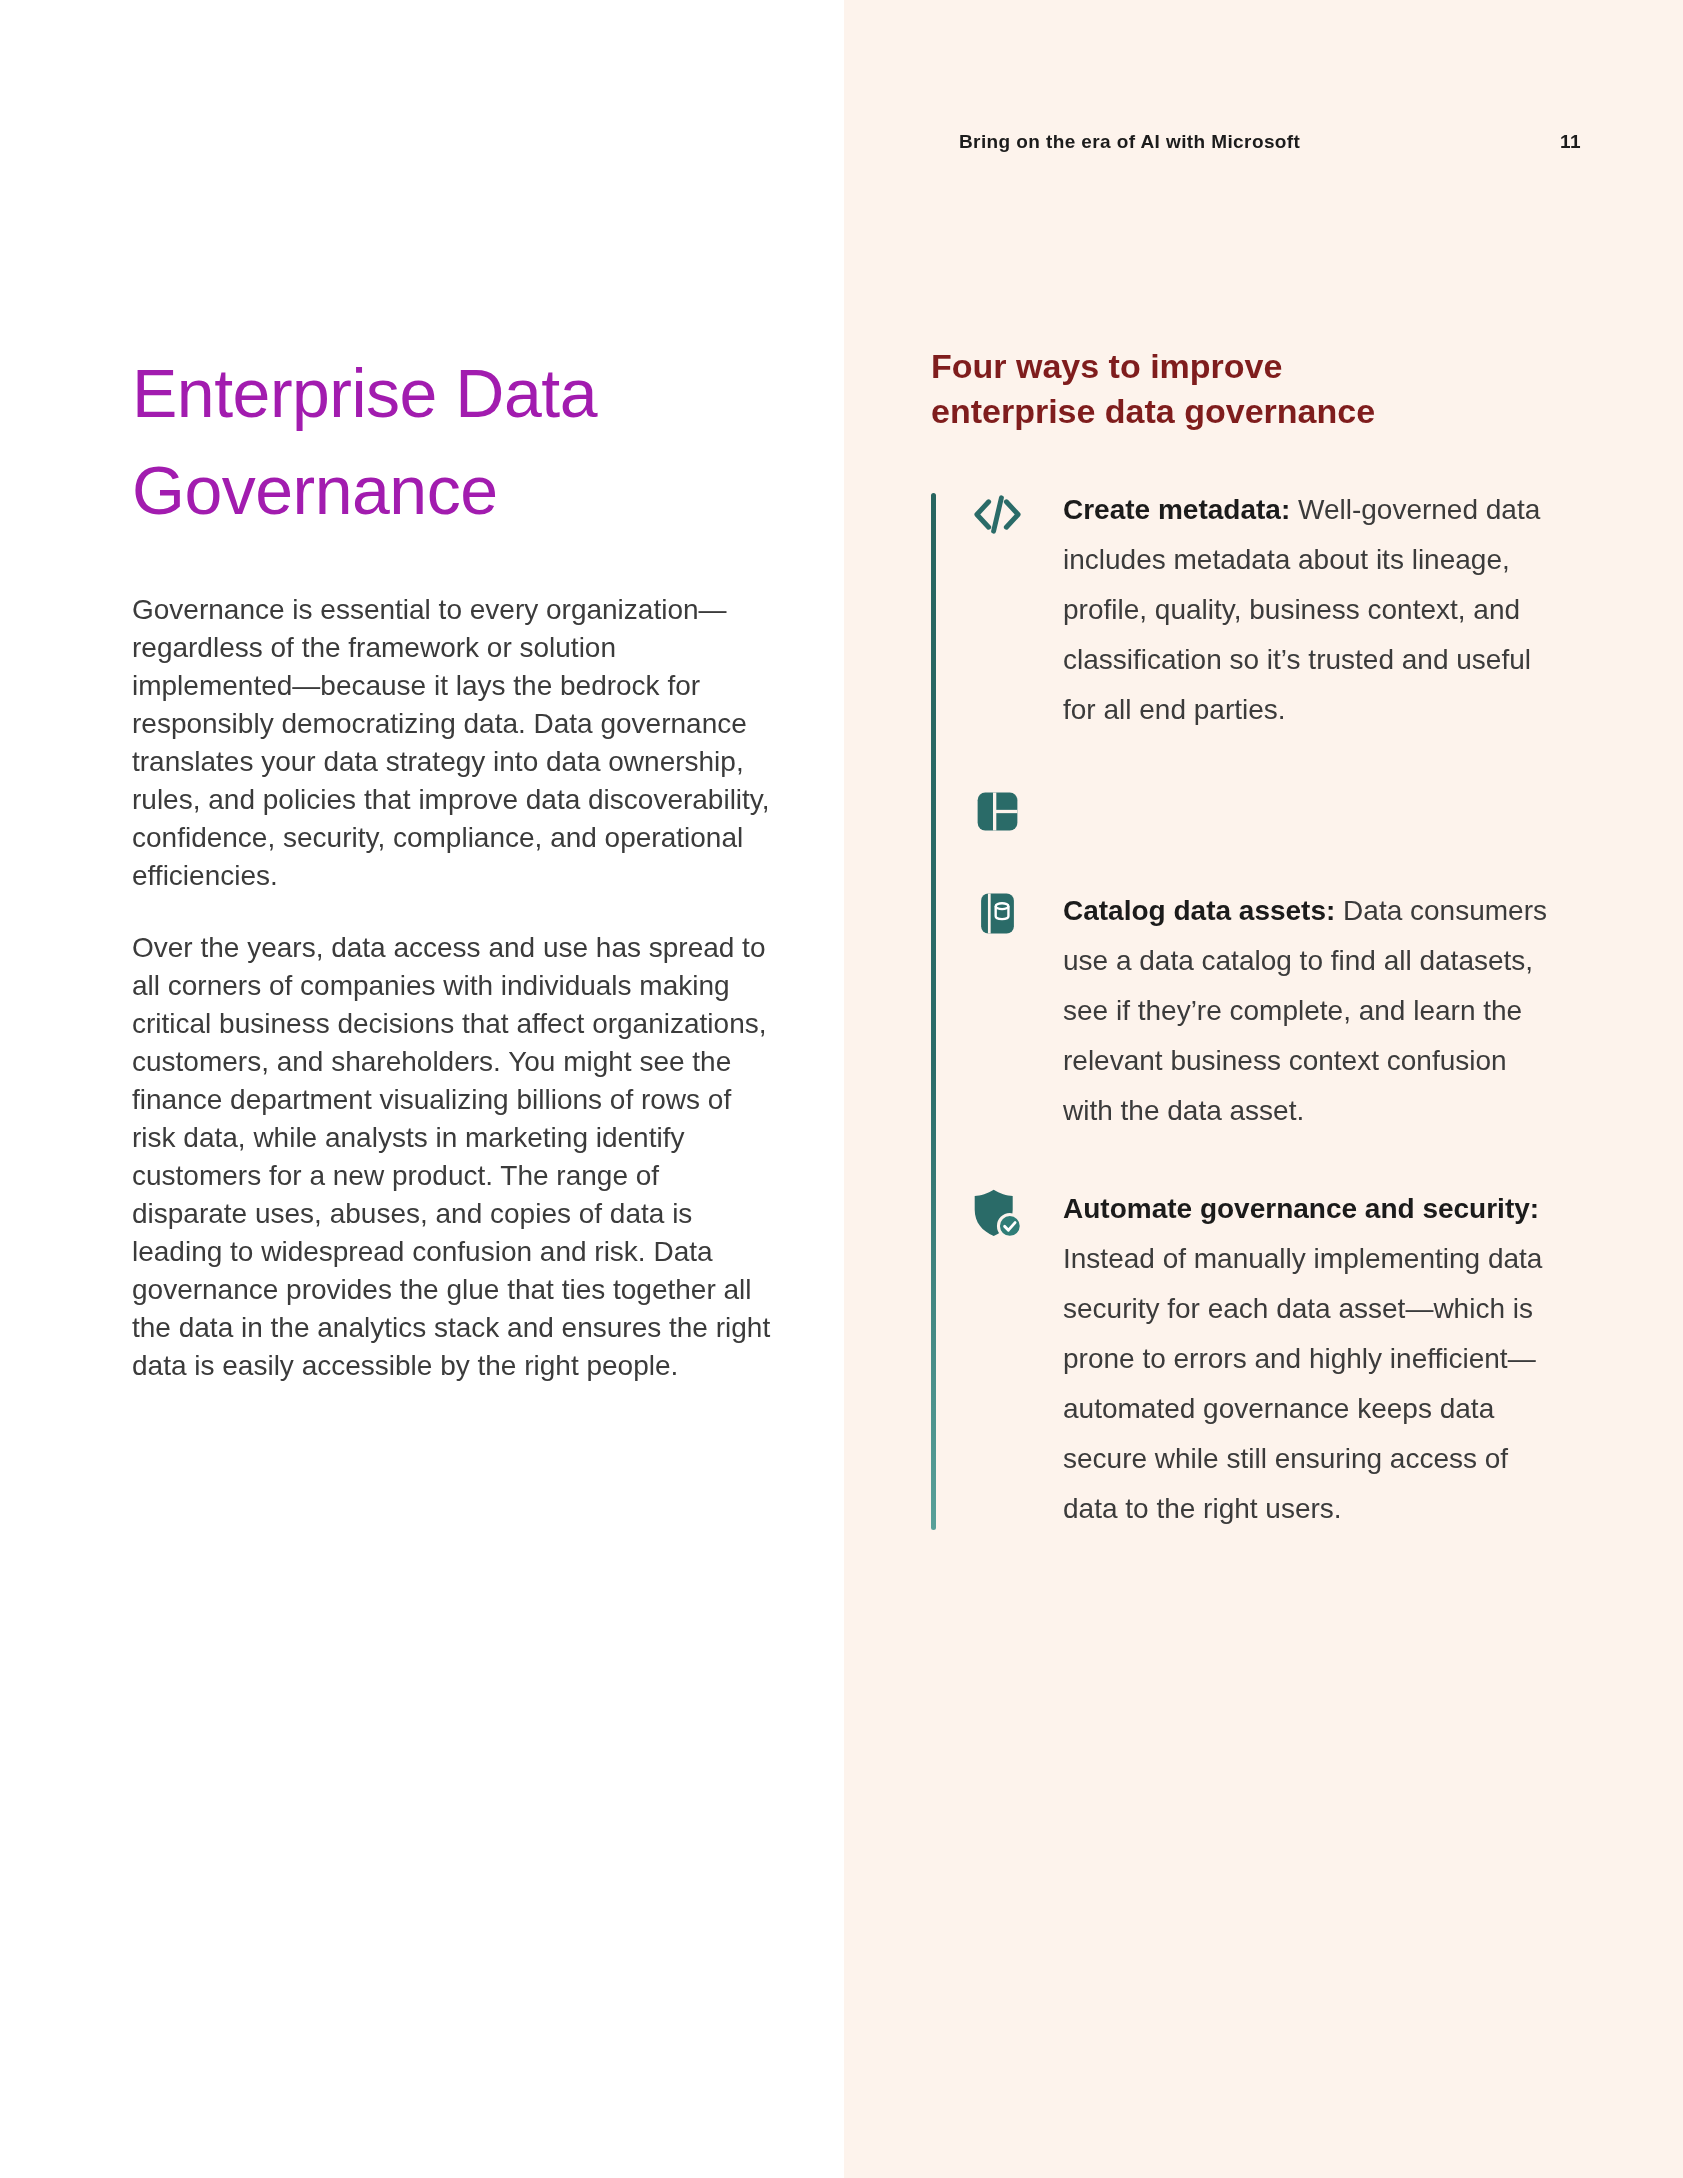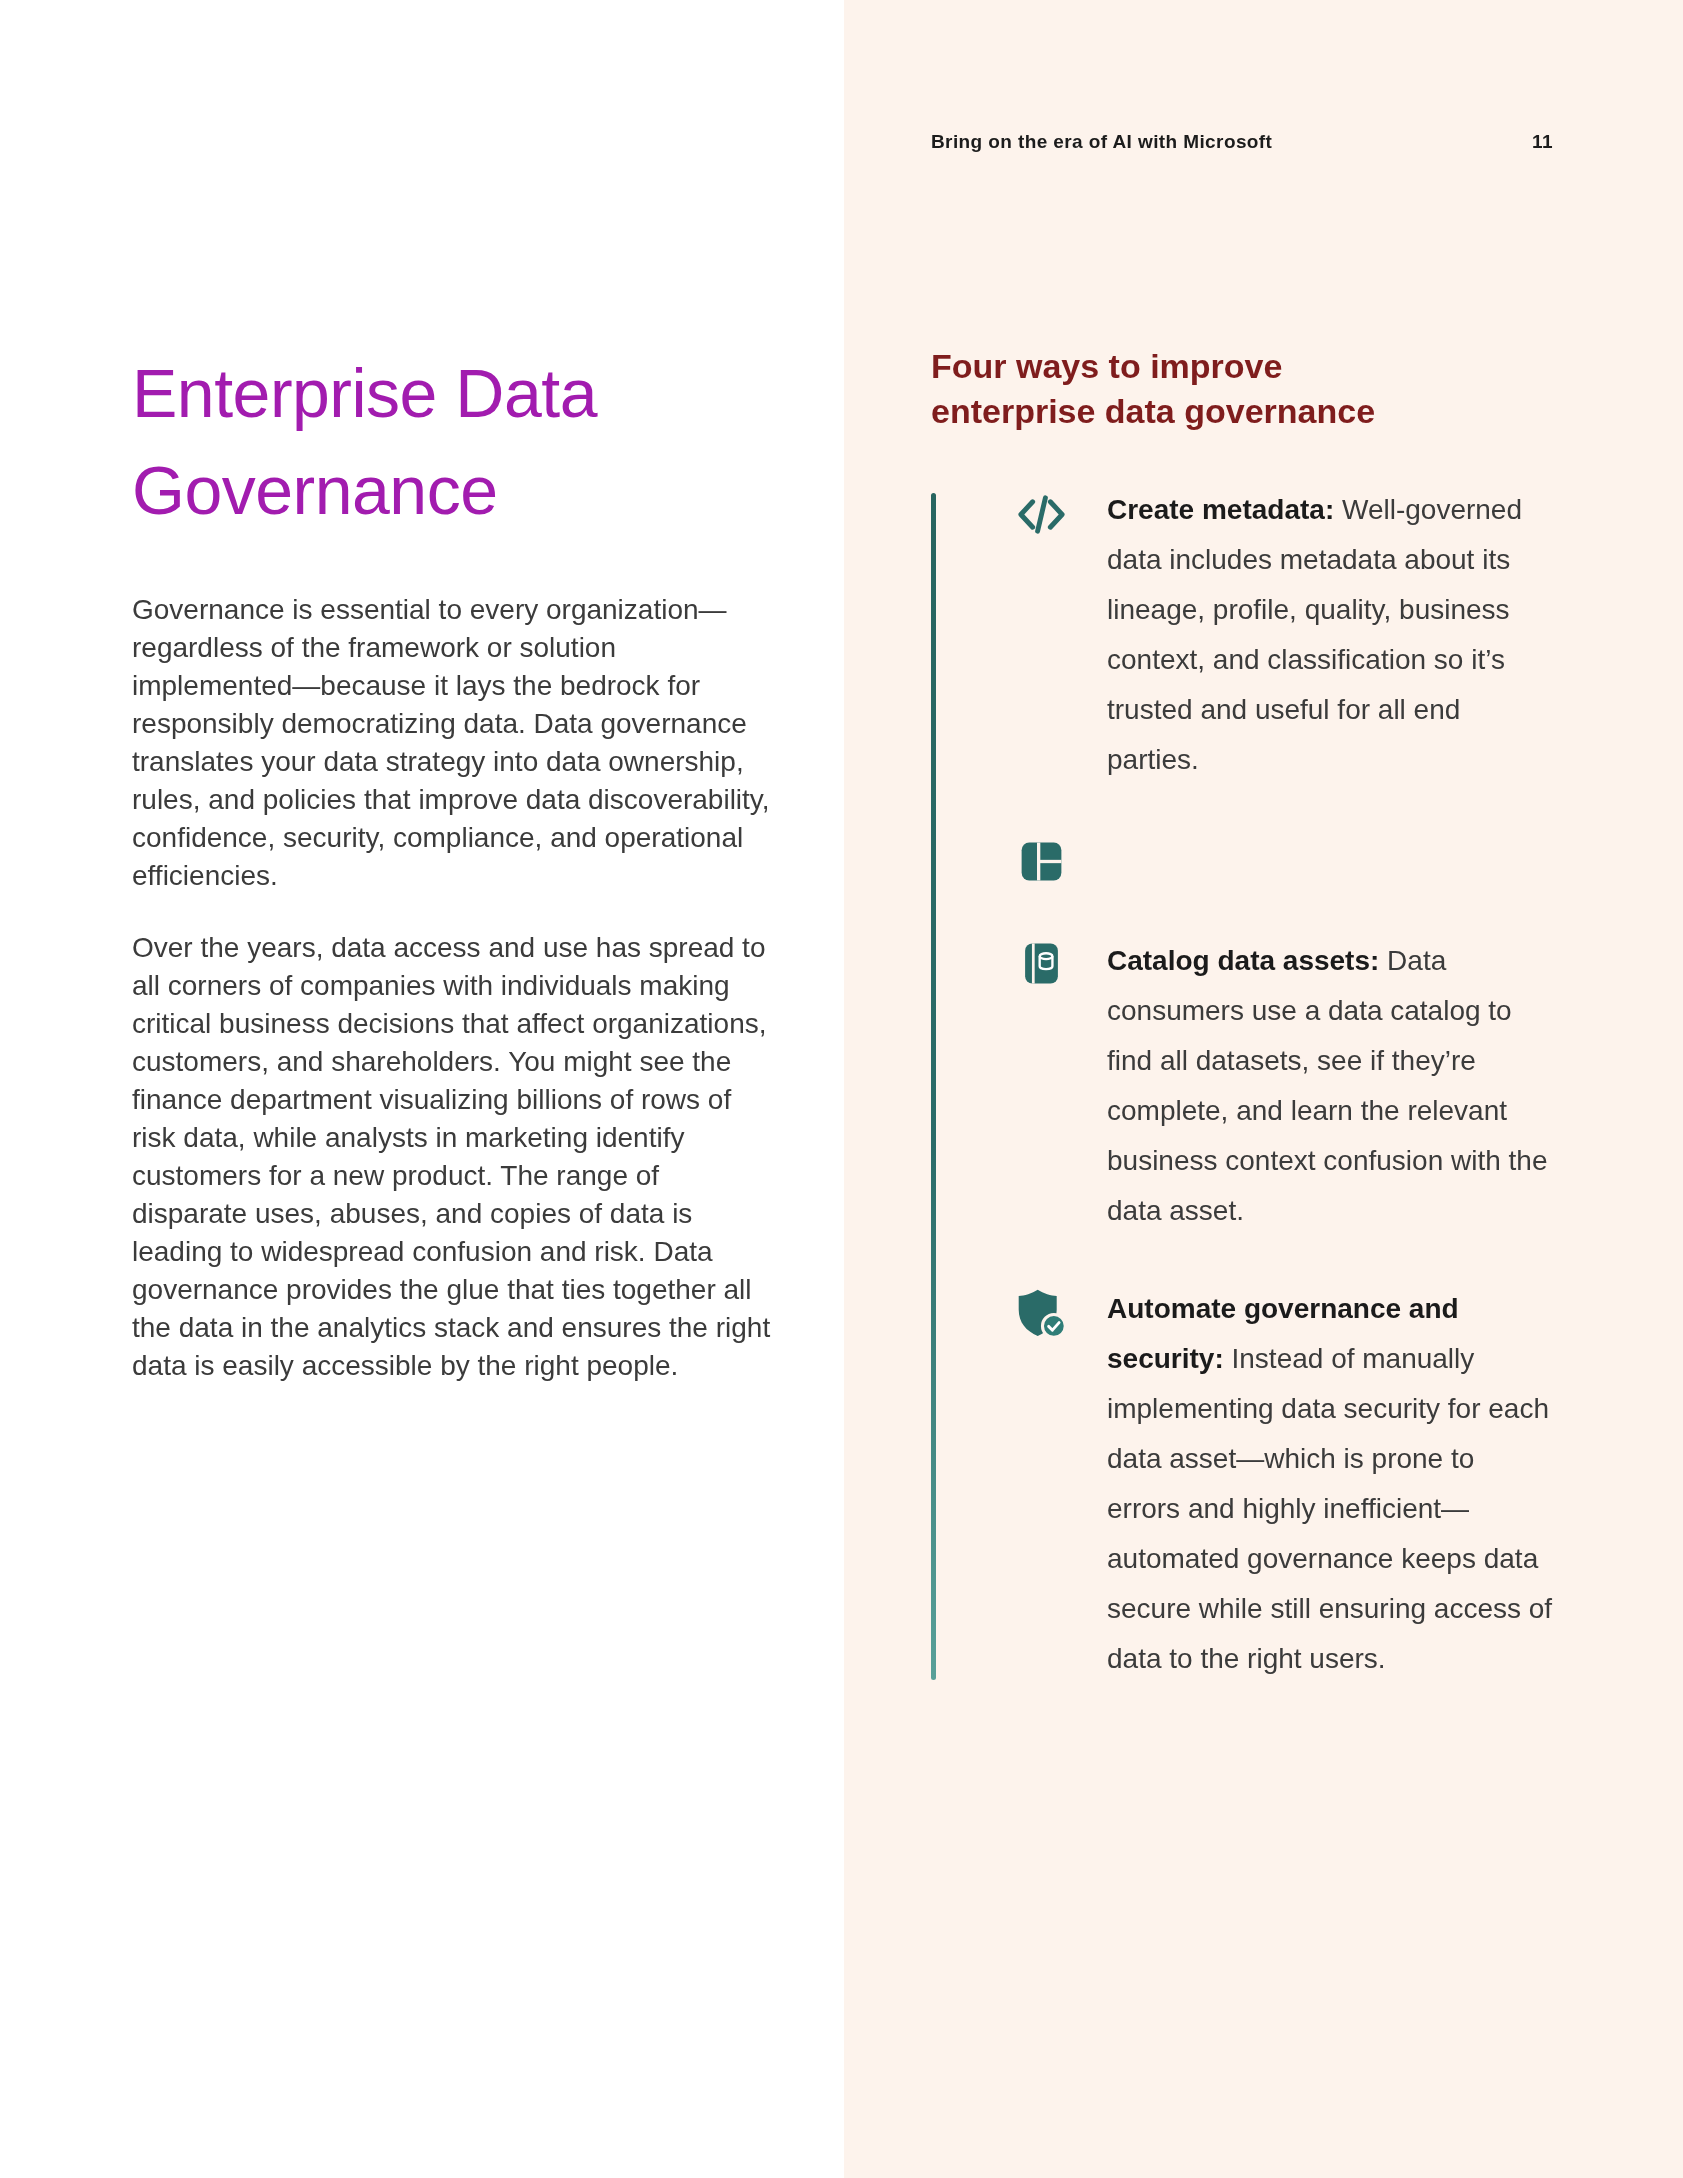--- a/index.html
+++ b/index.html
@@ -16,21 +16,21 @@
   .right-panel {
     position: absolute;
     left: 844px; top: 0;
     width: 839px; height: 2178px;
     background: #fdf3ec;
   }
 
   
   .doc-header {
     position: absolute;
-    left: 931px; top: 131px;
+    left: 959px; top: 131px;
     width: 622px;
     display: flex;
     justify-content: space-between;
     align-items: baseline;
     font-size: 19px;
     font-weight: bold;
     color: #1c1c1c;
     letter-spacing: 0.4px;
   }
 
@@ -76,21 +76,21 @@
     gap: 48px;
   }
   .items::before {
     content: "";
     position: absolute;
     left: 0; top: 8px; bottom: 4px;
     width: 5px;
     border-radius: 3px;
     background: linear-gradient(180deg, #27645f 0%, #2a6b68 55%, #58a099 100%);
   }
-  .item { display: flex; padding-left: 44px; }
+  .item { display: flex; }
   .icon-cell {
     width: 132px;
     flex: none;
     display: flex;
     justify-content: center;
     align-items: flex-start;
     padding-top: 2px;
   }
   .item-body {
     flex: 1;

